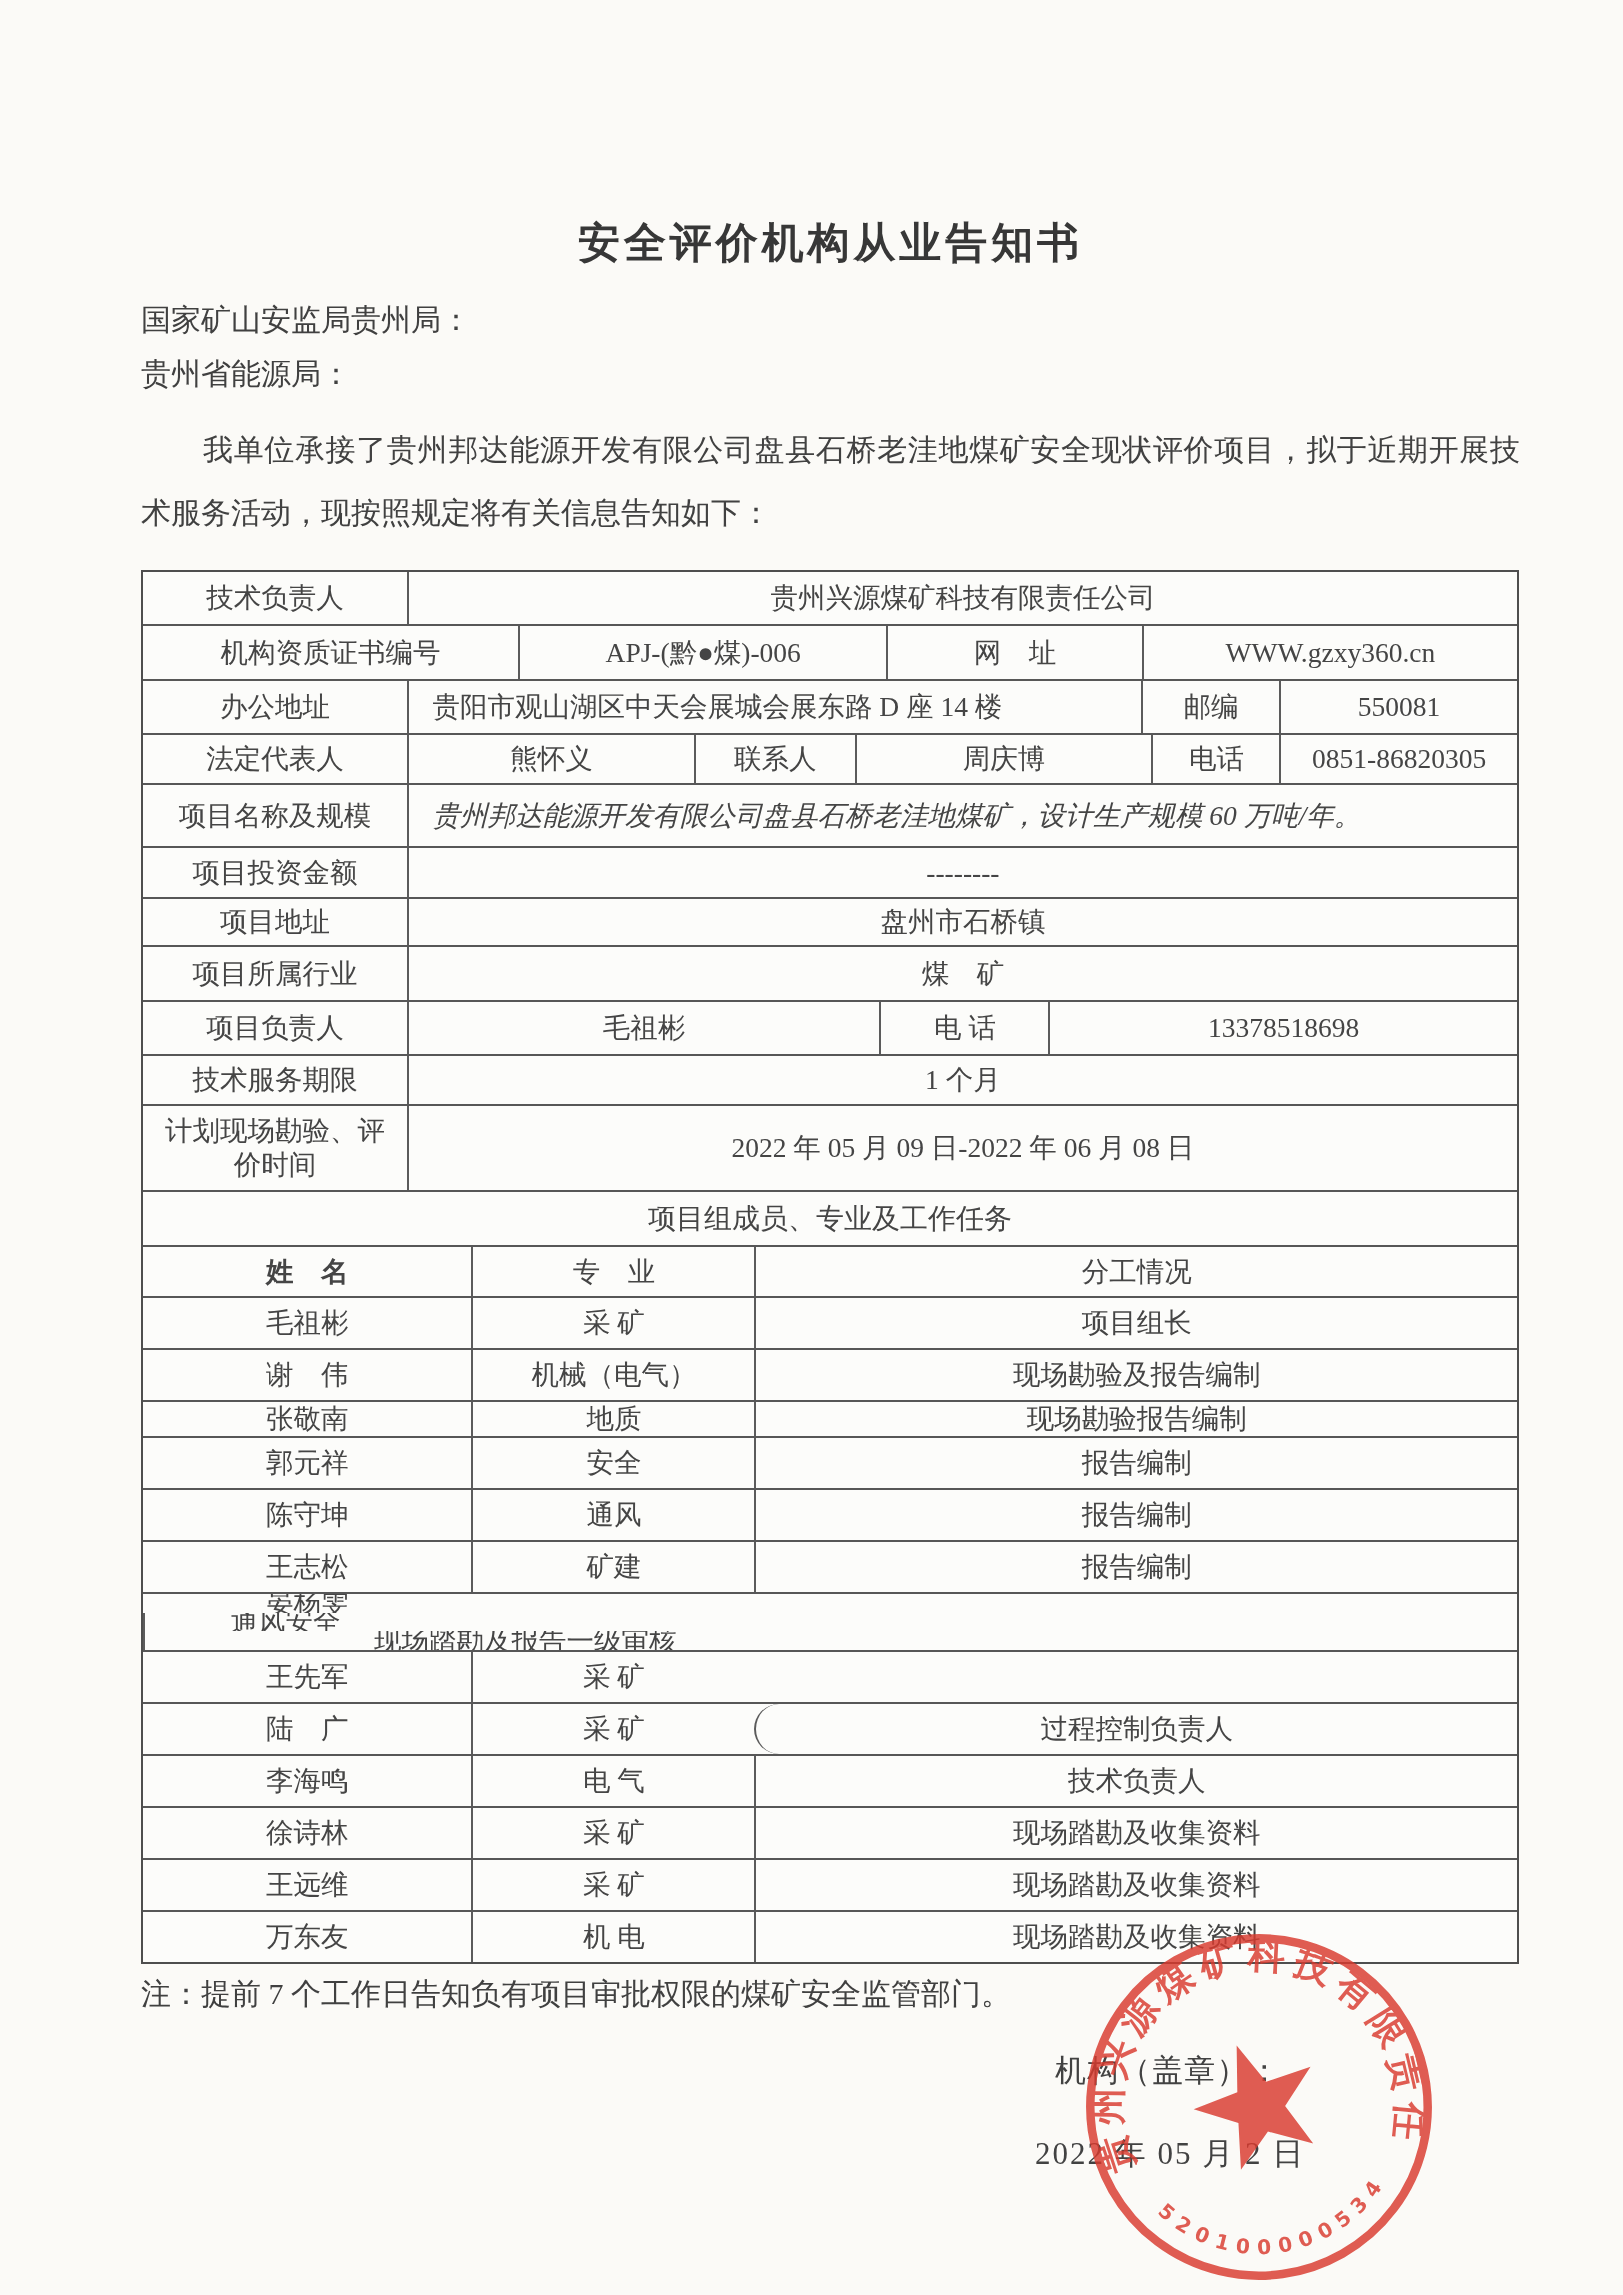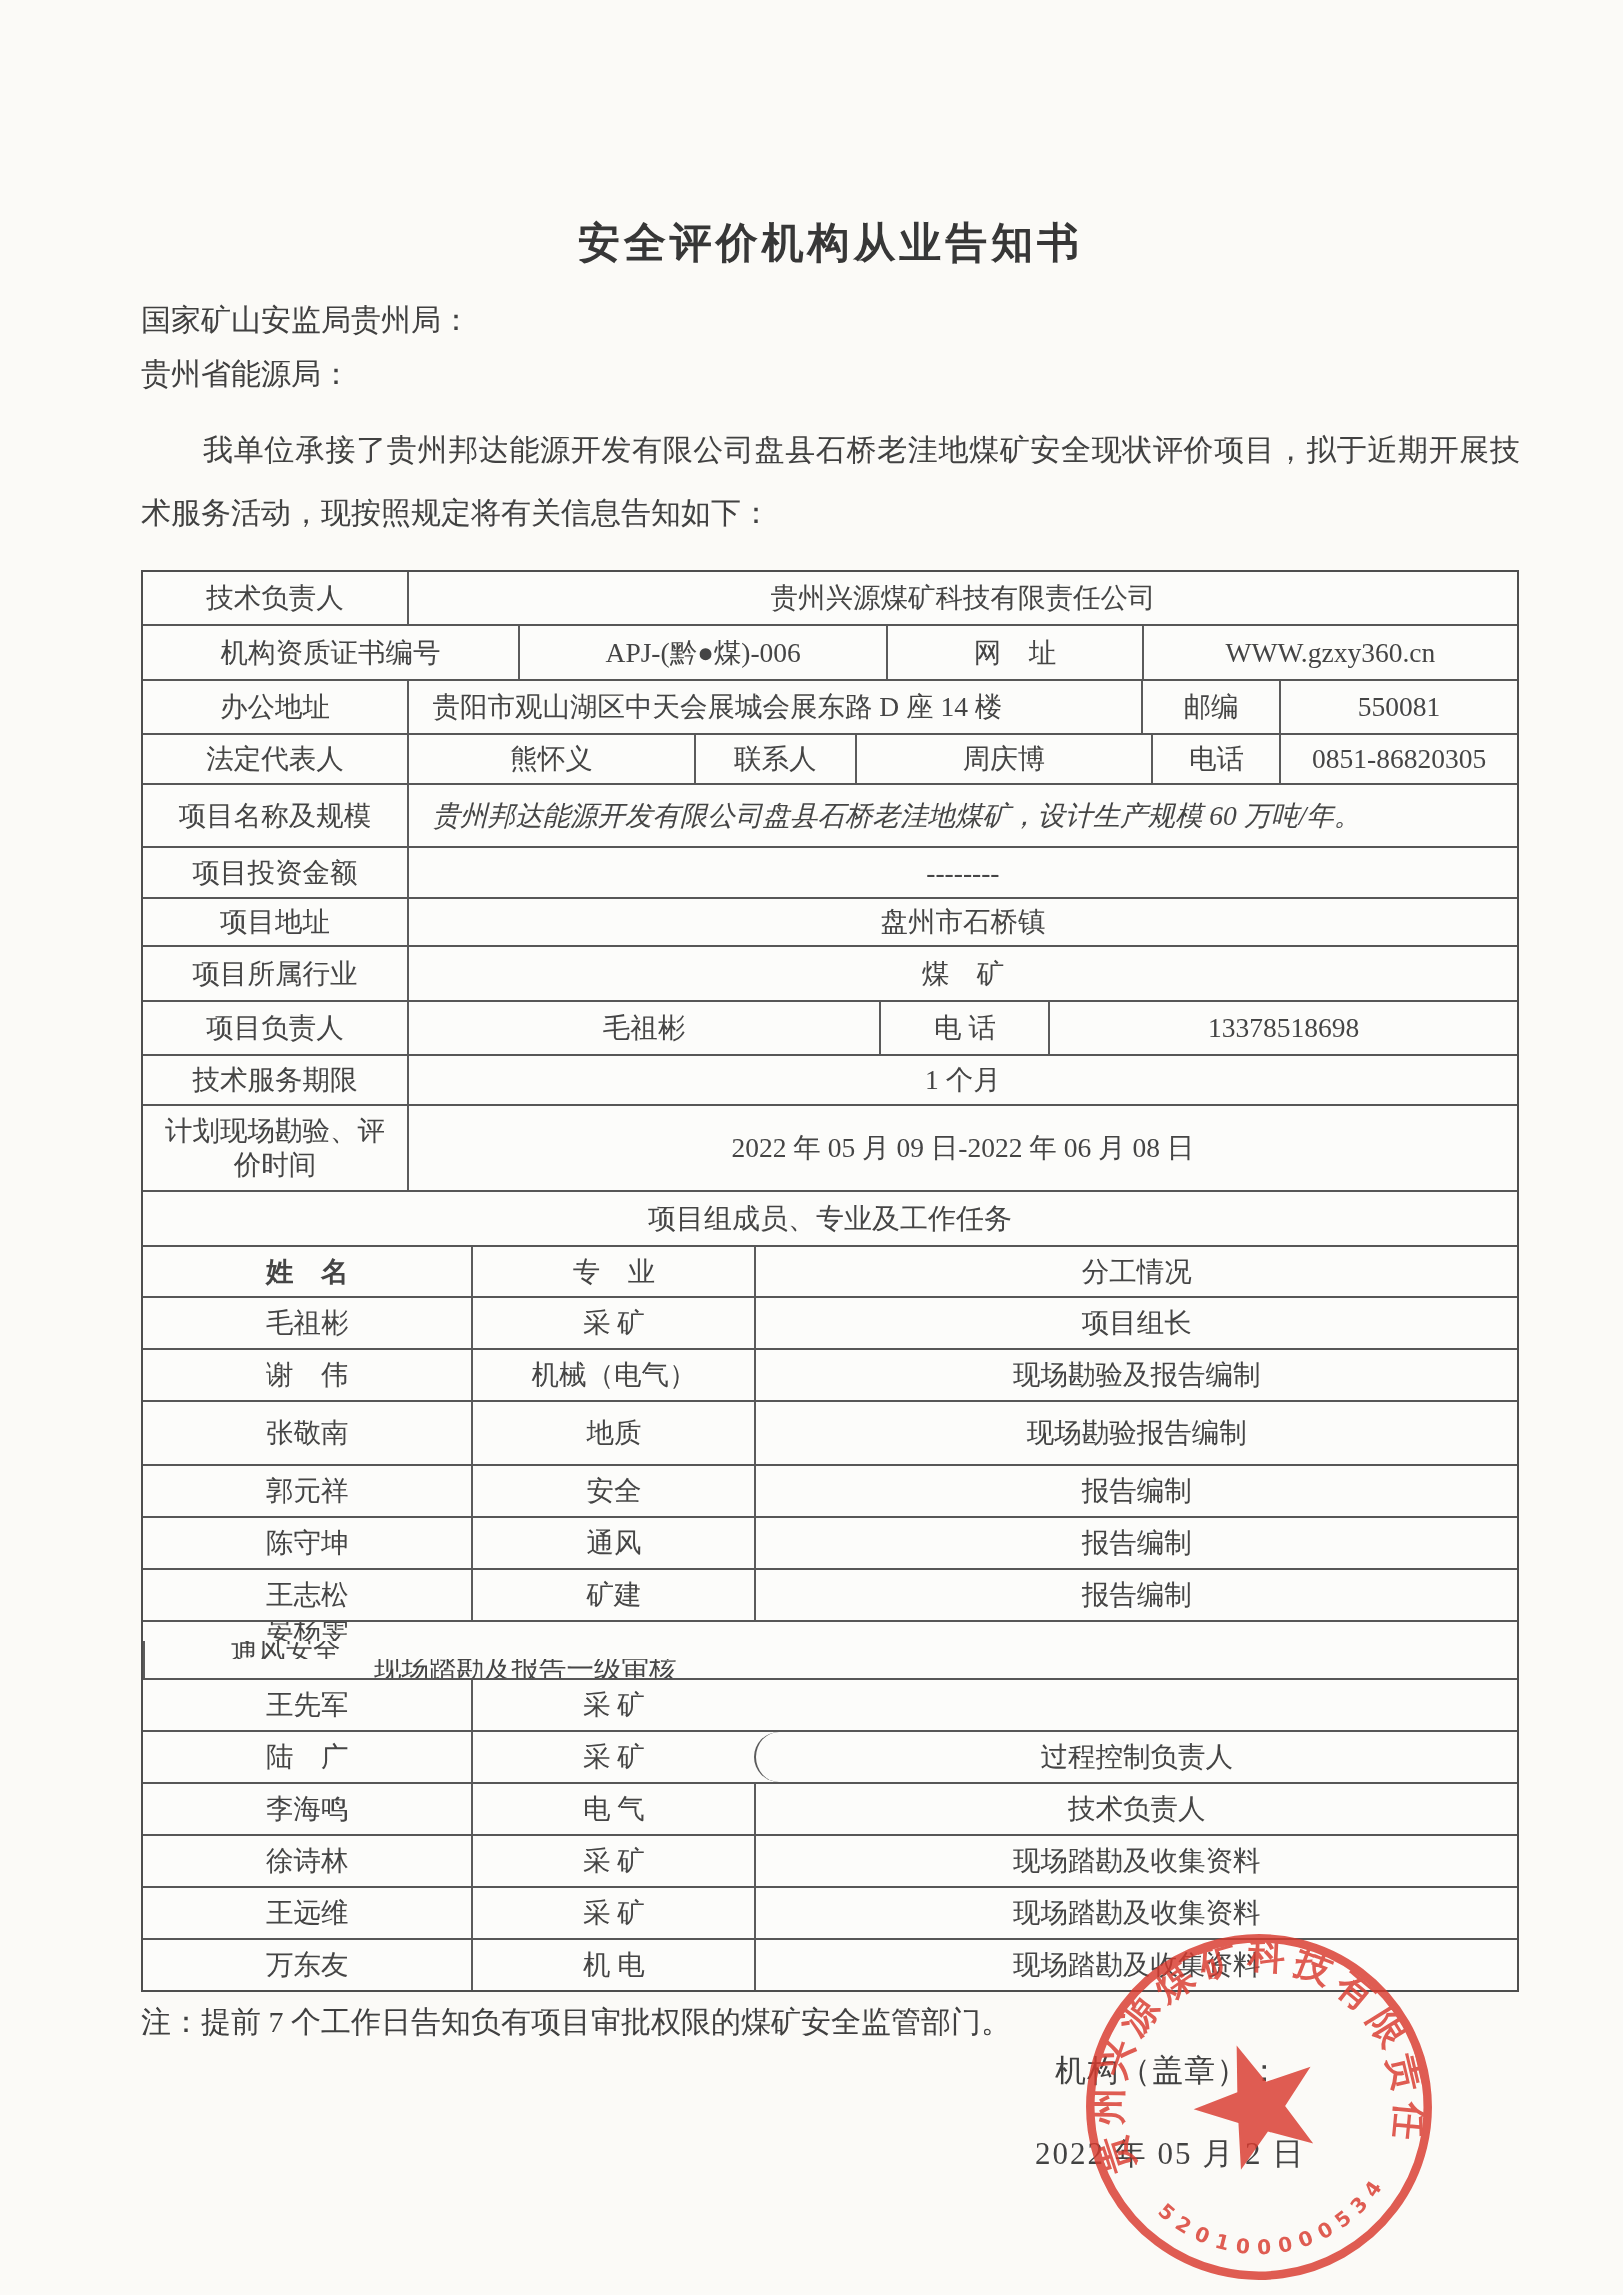--- a/index.html
+++ b/index.html
@@ -143,21 +143,21 @@
         <div class="t-row" style="height: 52px;">
           <div class="t-cell" style="width: 23.9%;">毛祖彬</div>
           <div class="t-cell" style="width: 20.6%;">采 矿</div>
           <div class="t-cell" style="width: 55.5%;">项目组长</div>
         </div>
         <div class="t-row" style="height: 52px;">
           <div class="t-cell" style="width: 23.9%;">谢　伟</div>
           <div class="t-cell" style="width: 20.6%;">机械（电气）</div>
           <div class="t-cell" style="width: 55.5%;">现场勘验及报告编制</div>
         </div>
-        <div class="t-row" style="height: 64px;">
+        <div class="t-row" style="height: 36px;">
           <div class="t-cell" style="width: 23.9%;">张敬南</div>
           <div class="t-cell" style="width: 20.6%;">地质</div>
           <div class="t-cell" style="width: 55.5%;">现场勘验报告编制</div>
         </div>
         <div class="t-row" style="height: 52px; justify-content: center;">
           <div class="t-cell" style="width: 23.9%;">郭元祥</div>
           <div class="t-cell" style="width: 20.6%;">安全</div>
           <div class="t-cell" style="width: 55.5%;">报告编制</div>
         </div>
         <div class="t-row" style="height: 52px;">

